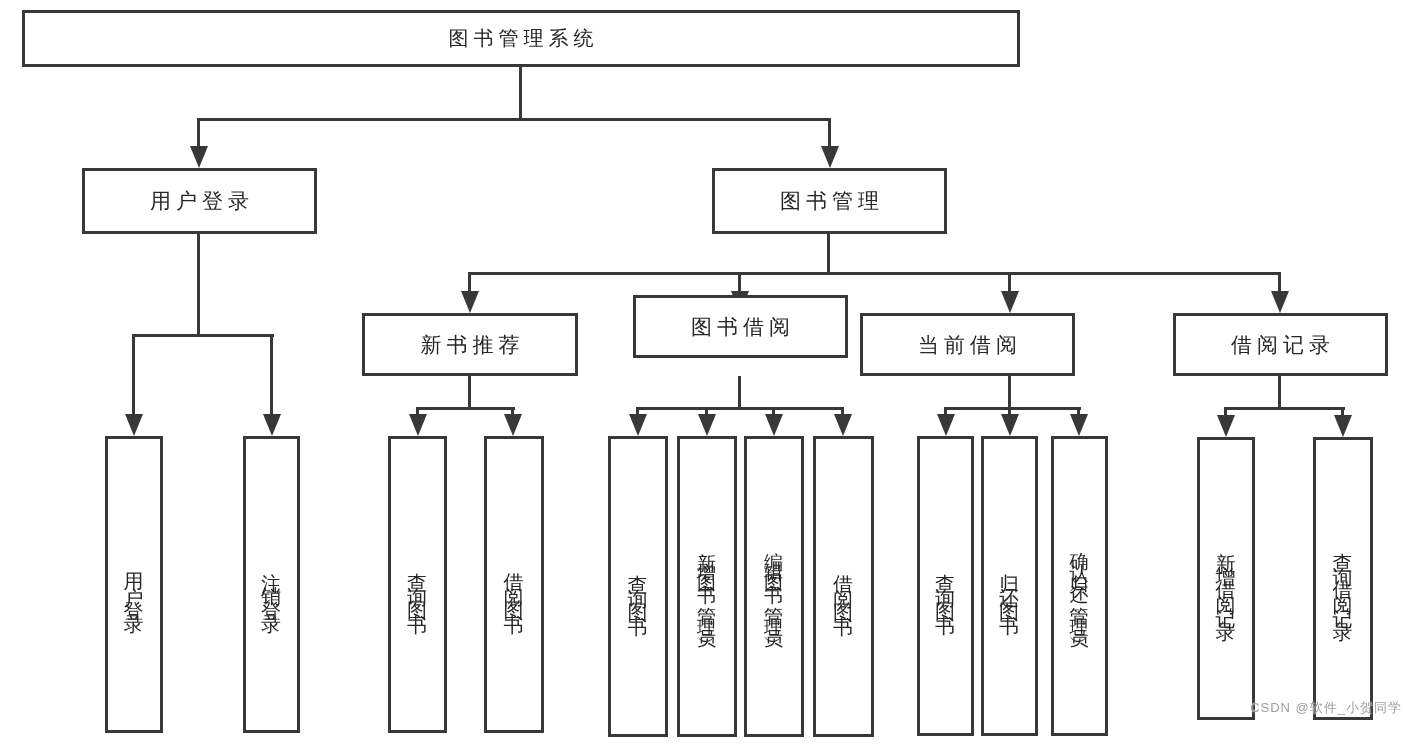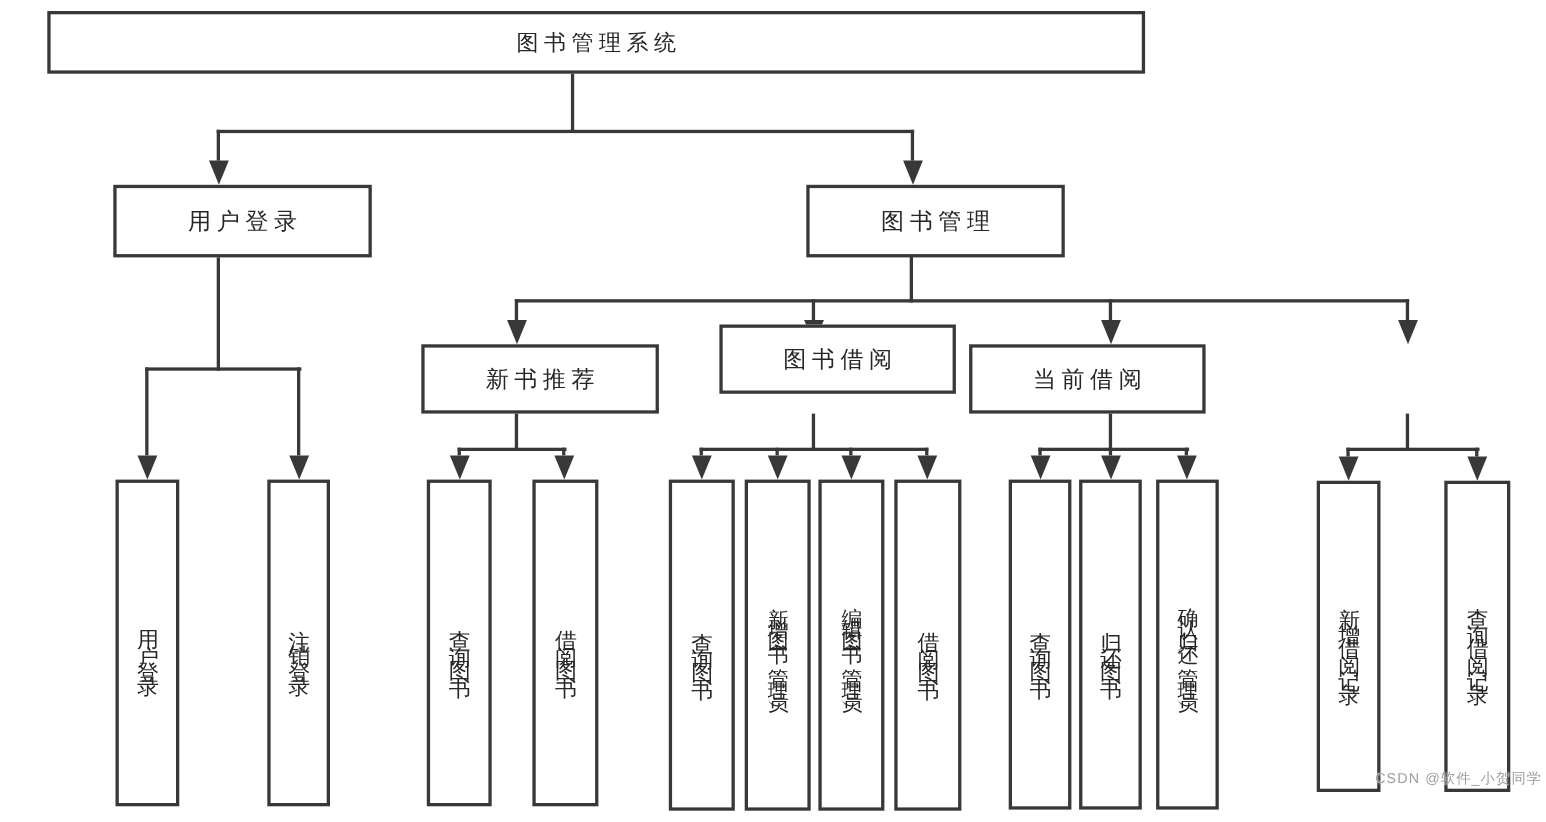--- a/index.html
+++ b/index.html
@@ -14,21 +14,20 @@
     position:relative;width:1405px;height:747px;background:var(--bg);
     overflow:hidden;
   }
   
   .box{
     position:absolute;box-sizing:border-box;background:#fff;
     border:3px solid var(--line);
     display:flex;align-items:center;justify-content:center;
     color:var(--text);font-size:21px;letter-spacing:5px;
     text-indent:5px; 
-    margin-left:21px;
   }
   .box.root{font-size:20px;}
   
   .vbox{
     position:absolute;box-sizing:border-box;background:#fff;
     border:3px solid var(--line);
     display:flex;align-items:center;justify-content:center;
     color:var(--text);
   }
   .vbox .vlabel{
@@ -90,20 +89,23 @@
 
   <div class="box" style="left:362px;top:313px;width:216px;height:63px">
     <span>新书推荐</span>
   </div>
   <div class="box" style="left:633px;top:295px;width:215px;height:63px">
     <span>图书借阅</span>
   </div>
   <div class="box" style="left:860px;top:313px;width:215px;height:63px">
     <span>当前借阅</span>
   </div>
+  <div class="box" style="left:1173px;top:313px;width:215px;height:63px">
+    <span>借阅记录</span>
+  </div>
 
   <div class="vline" style="left:468px;top:376px;height:34px"></div>
   <div class="hline" style="left:416px;top:407px;width:99px"></div>
   <div class="drop" style="left:416px;top:407px;height:7px"></div>
   <div class="drop" style="left:511px;top:407px;height:7px"></div>
 
   <div class="vline" style="left:738px;top:376px;height:34px"></div>
   <div class="hline" style="left:636px;top:407px;width:208px"></div>
   <div class="drop" style="left:636px;top:407px;height:7px"></div>
   <div class="drop" style="left:705px;top:407px;height:7px"></div>

